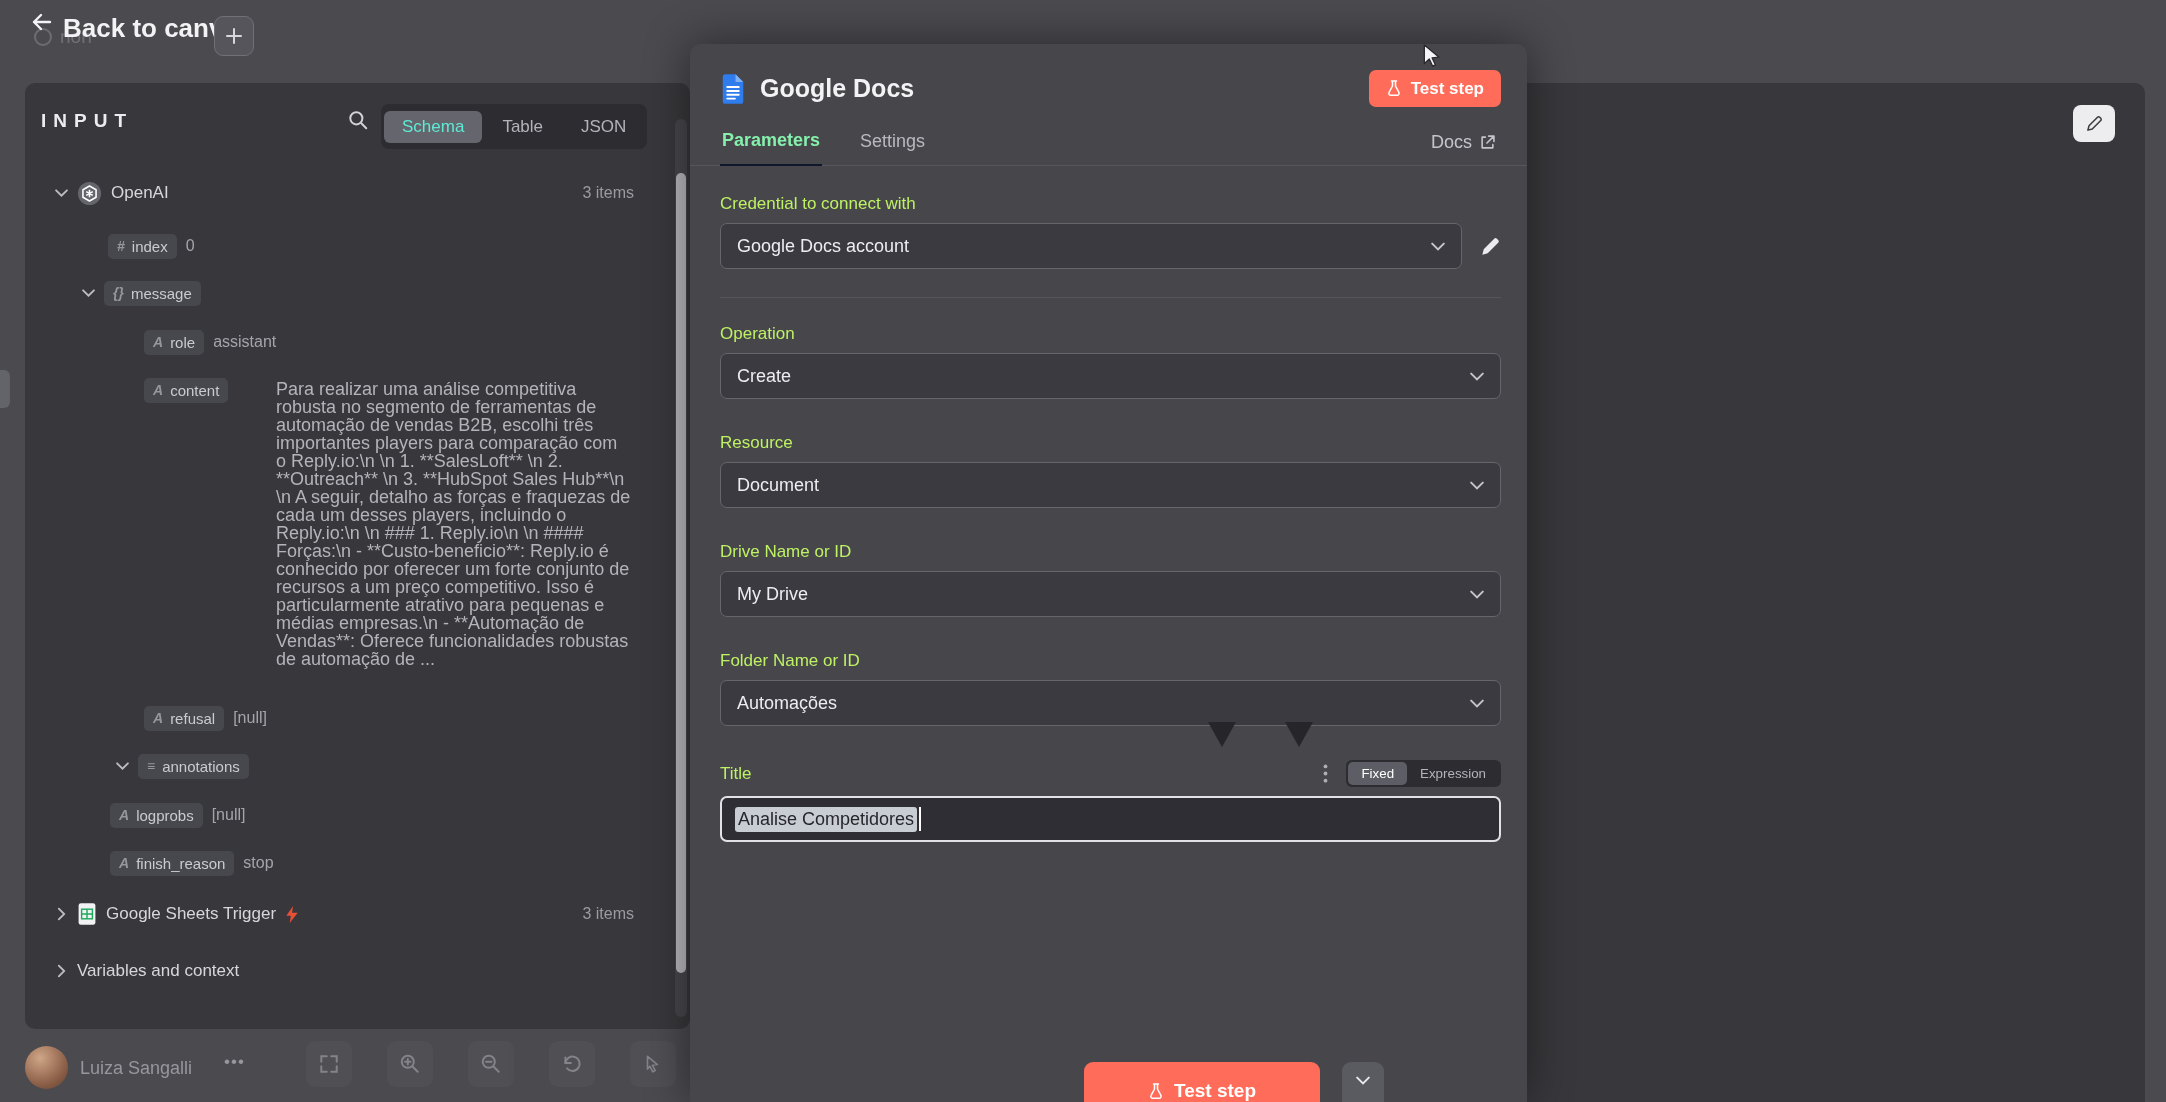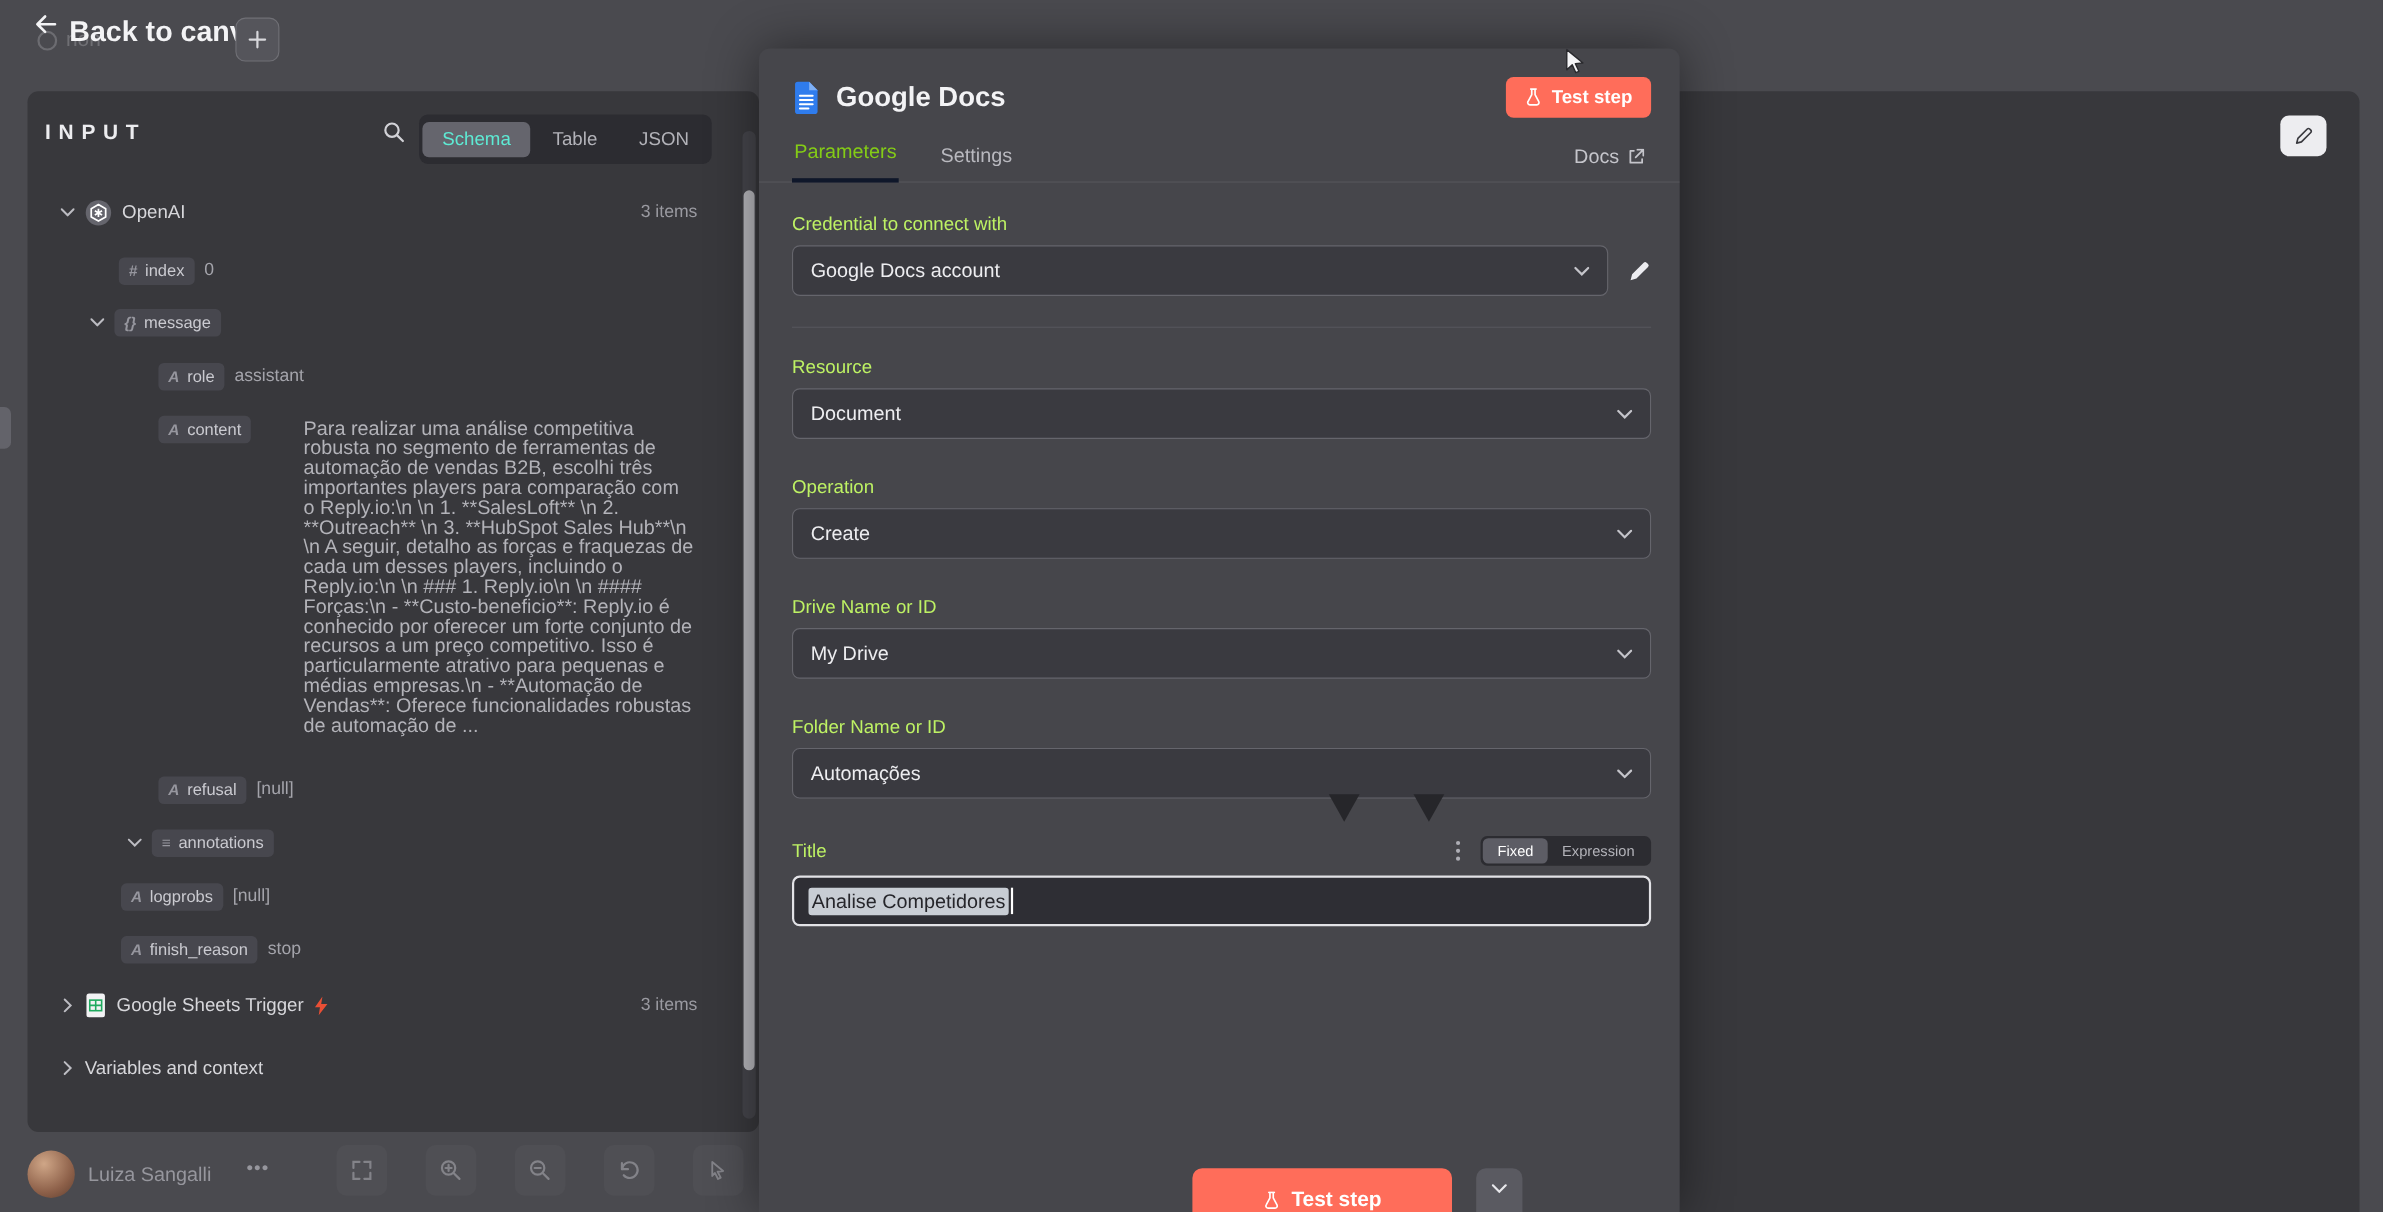--- a/index.html
+++ b/index.html
@@ -60,21 +60,21 @@
   .sb-thumb{position:absolute;right:4px;top:90px;width:10px;height:800px;background:#b6b6bb;border-radius:5px;z-index:3;}
 
   
   .node-head{display:flex;align-items:center;gap:14px;padding:26px 26px 0 30px;}
   .node-title{margin:0;font-size:25px;font-weight:700;color:#f3f3f5;}
   .test-step{margin-left:auto;display:flex;align-items:center;gap:9px;background:#ff6d5a;color:#fff;
     border:none;border-radius:7px;height:37px;padding:0 17px;font-size:17px;font-weight:600;}
   .node-tabs{display:flex;align-items:flex-end;gap:36px;padding:0 26px 0 30px;margin-top:16px;
     border-bottom:1px solid #56565c;height:42px;}
   .tab{background:none;border:none;font-size:18px;color:#b9b9bf;padding:0 2px 13px;}
-  .tab.active{color:#84cc16;font-weight:400;border-bottom:4px solid #0f172a;margin-bottom:-1px;}
+  .tab.active{color:#86efac;font-weight:700;border-bottom:2px solid #0f172a;margin-bottom:-1px;}
   .docs-link{margin-left:auto;display:flex;align-items:center;gap:8px;color:#c5c5cb;font-size:18px;
     background:none;border:none;padding-bottom:12px;}
   .params{padding:28px 26px 0 30px;position:relative;}
   .f-label{margin:0 0 9px;font-size:17px;color:#bef264;}
   .sec{margin-bottom:34px;}
   .select{height:46px;background:#3a3a40;border:1px solid #65656c;border-radius:7px;display:flex;
     align-items:center;justify-content:space-between;padding:0 16px;font-size:18px;color:#ededf0;box-sizing:border-box;}
   .cred-row{display:flex;align-items:center;gap:18px;}
   .cred-row .select{flex:1;}
   .icon-btn{background:none;border:none;color:#ececf0;padding:0;}
@@ -337,33 +337,33 @@
           <button class="icon-btn">
             <svg width="21" height="21" viewBox="0 0 18 18">
                 <path d="M2 16l1.2-4.6 9-9a1.6 1.6 0 0 1 2.3 0l1.1 1.1a1.6 1.6 0 0 1 0 2.3l-9 9z" fill="currentColor"></path>
               </svg>
           </button>
         </div>
       </div>
       <div class="hr"></div>
 
       <div class="sec">
+        <p class="f-label">Operation</p>
+        <div class="select">
+          <span>Create</span>
+          <svg width="14" height="9" viewBox="0 0 12 7">
+              <path d="M1 1l5 5 5-5" stroke="#c4c4ca" stroke-width="1.7" fill="none" stroke-linecap="round"></path>
+            </svg>
+        </div>
+      </div>
+
+      <div class="sec">
         <p class="f-label">Resource</p>
         <div class="select">
           <span>Document</span>
-          <svg width="14" height="9" viewBox="0 0 12 7">
-              <path d="M1 1l5 5 5-5" stroke="#c4c4ca" stroke-width="1.7" fill="none" stroke-linecap="round"></path>
-            </svg>
-        </div>
-      </div>
-
-      <div class="sec">
-        <p class="f-label">Operation</p>
-        <div class="select">
-          <span>Create</span>
           <svg width="14" height="9" viewBox="0 0 12 7">
               <path d="M1 1l5 5 5-5" stroke="#c4c4ca" stroke-width="1.7" fill="none" stroke-linecap="round"></path>
             </svg>
         </div>
       </div>
 
       <div class="sec">
         <p class="f-label">Drive Name or ID</p>
         <div class="select">
           <span>My Drive</span>

